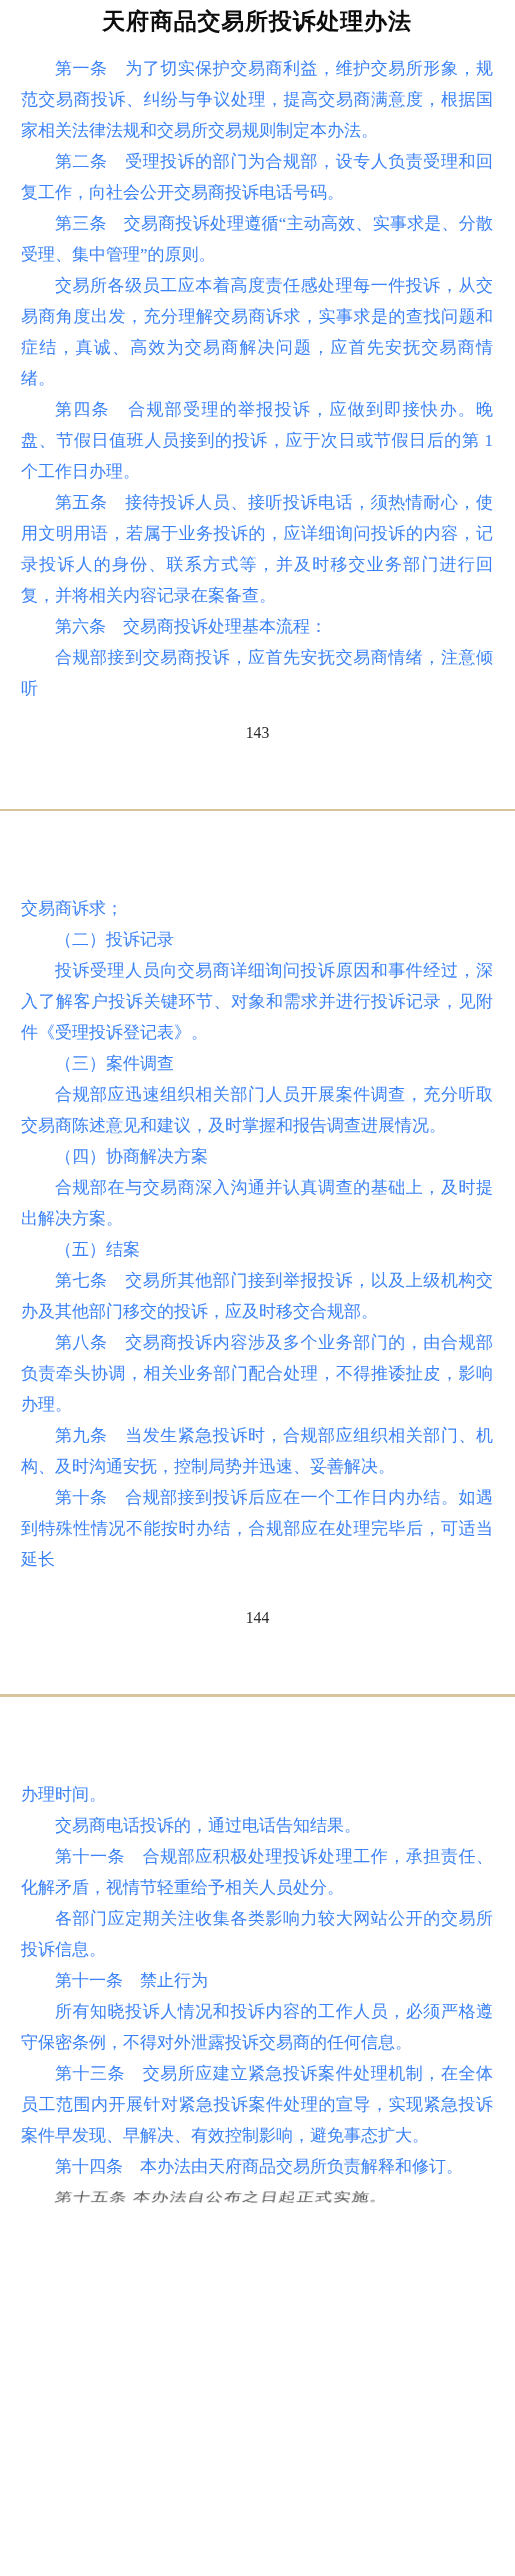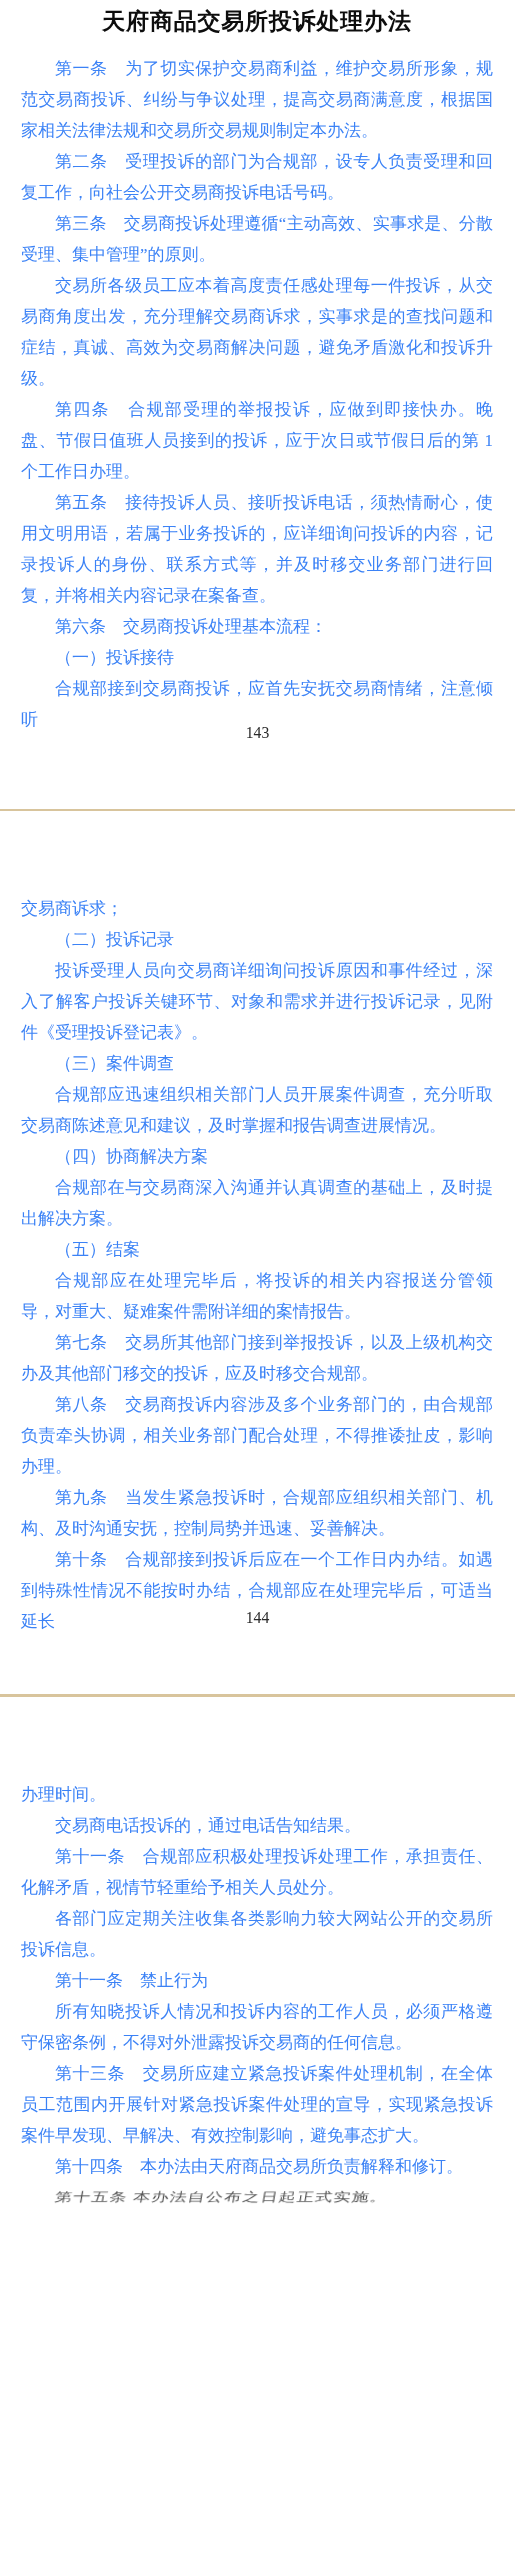--- a/index.html
+++ b/index.html
@@ -87,43 +87,41 @@
 <body>
 
 <div id="doc">
 
   <div class="page page-1">
     <h1 class="title">天府商品交易所投诉处理办法</h1>
     <div class="body">
       <p class="para">第一条　为了切实保护交易商利益，维护交易所形象，规范交易商投诉、纠纷与争议处理，提高交易商满意度，根据国家相关法律法规和交易所交易规则制定本办法。</p>
       <p class="para">第二条　受理投诉的部门为合规部，设专人负责受理和回复工作，向社会公开交易商投诉电话号码。</p>
       <p class="para">第三条　交易商投诉处理遵循“主动高效、实事求是、分散受理、集中管理”的原则。</p>
-      <p class="para">交易所各级员工应本着高度责任感处理每一件投诉，从交易商角度出发，充分理解交易商诉求，实事求是的查找问题和症结，真诚、高效为交易商解决问题，避免矛盾激化和投诉升级。</p>
+      <p class="para">交易所各级员工应本着高度责任感处理每一件投诉，从交易商角度出发，充分理解交易商诉求，实事求是的查找问题和症结，真诚、高效为交易商解决问题，应首先安抚交易商情绪。</p>
       <p class="para">第四条　合规部受理的举报投诉，应做到即接快办。晚盘、节假日值班人员接到的投诉，应于次日或节假日后的第 1 个工作日办理。</p>
       <p class="para">第五条　接待投诉人员、接听投诉电话，须热情耐心，使用文明用语，若属于业务投诉的，应详细询问投诉的内容，记录投诉人的身份、联系方式等，并及时移交业务部门进行回复，并将相关内容记录在案备查。</p>
       <p class="para">第六条　交易商投诉处理基本流程：</p>
-      <p class="para">（一）投诉接待</p>
       <p class="para">合规部接到交易商投诉，应首先安抚交易商情绪，注意倾听</p>
     </div>
     <div class="page-number">143</div>
   </div>
 
   <div class="separator"></div>
 
   <div class="page page-2">
     <div class="body" style="margin-top:0;">
       <p class="para flush">交易商诉求；</p>
       <p class="para">（二）投诉记录</p>
       <p class="para">投诉受理人员向交易商详细询问投诉原因和事件经过，深入了解客户投诉关键环节、对象和需求并进行投诉记录，见附件《受理投诉登记表》。</p>
       <p class="para">（三）案件调查</p>
       <p class="para">合规部应迅速组织相关部门人员开展案件调查，充分听取交易商陈述意见和建议，及时掌握和报告调查进展情况。</p>
       <p class="para">（四）协商解决方案</p>
       <p class="para">合规部在与交易商深入沟通并认真调查的基础上，及时提出解决方案。</p>
       <p class="para">（五）结案</p>
-      <p class="para">合规部应在处理完毕后，将投诉的相关内容报送分管领导，对重大、疑难案件需附详细的案情报告。</p>
       <p class="para">第七条　交易所其他部门接到举报投诉，以及上级机构交办及其他部门移交的投诉，应及时移交合规部。</p>
       <p class="para">第八条　交易商投诉内容涉及多个业务部门的，由合规部负责牵头协调，相关业务部门配合处理，不得推诿扯皮，影响办理。</p>
       <p class="para">第九条　当发生紧急投诉时，合规部应组织相关部门、机构、及时沟通安抚，控制局势并迅速、妥善解决。</p>
       <p class="para">第十条　合规部接到投诉后应在一个工作日内办结。如遇到特殊性情况不能按时办结，合规部应在处理完毕后，可适当延长</p>
     </div>
     <div class="page-number">144</div>
   </div>
 
   <div class="separator"></div>
 

